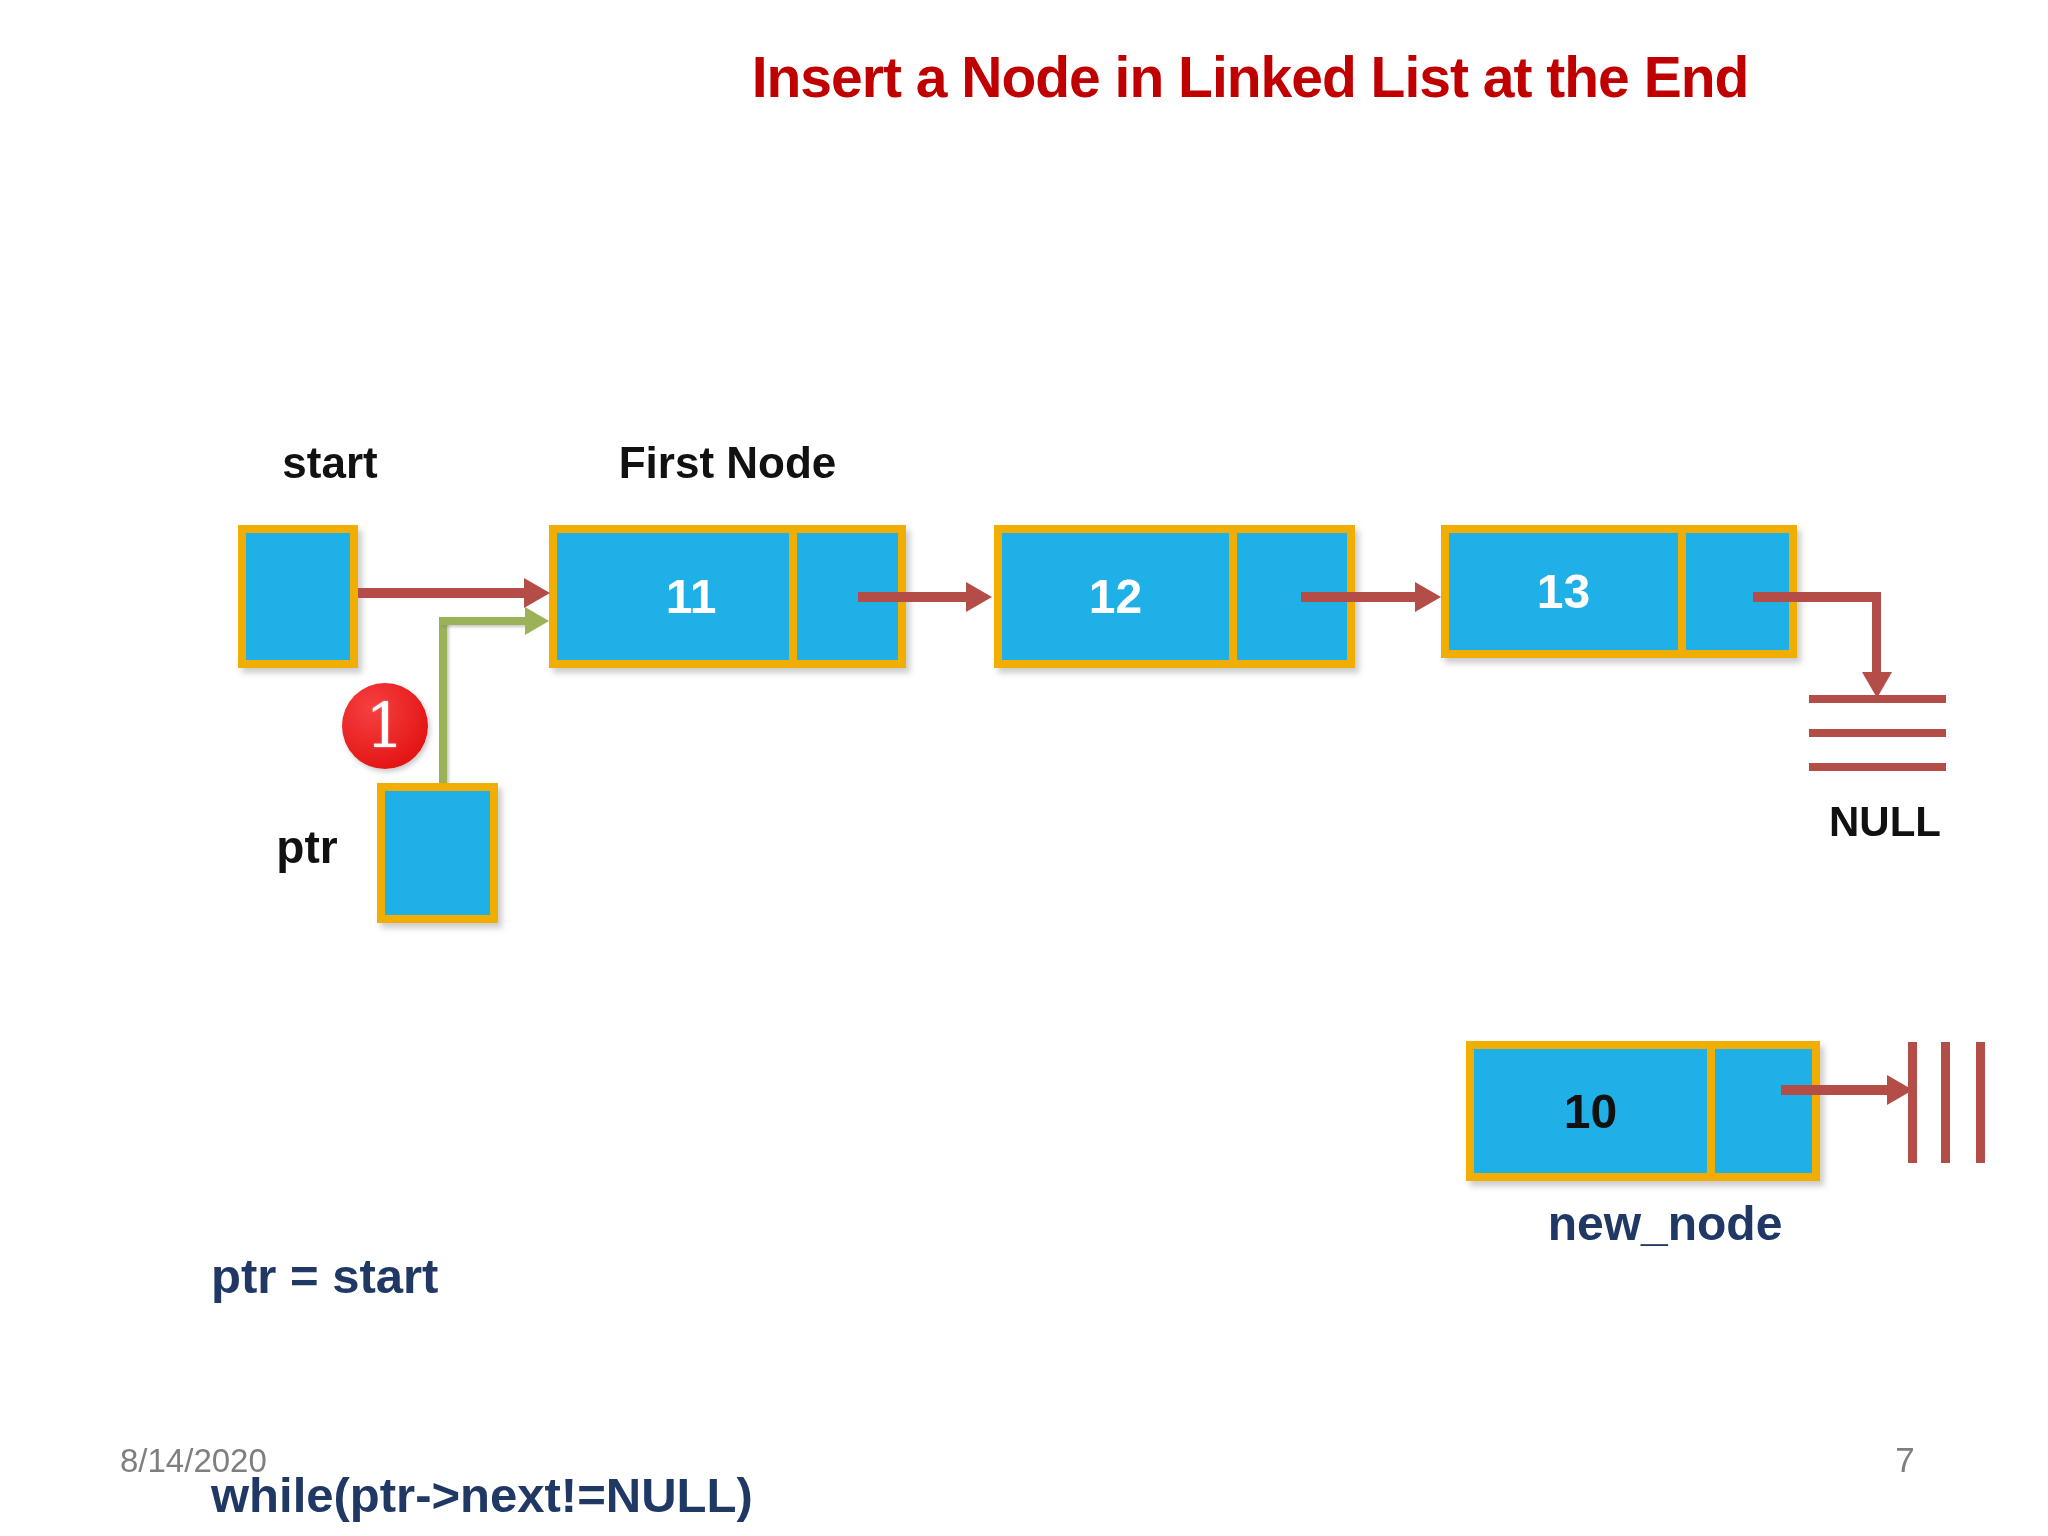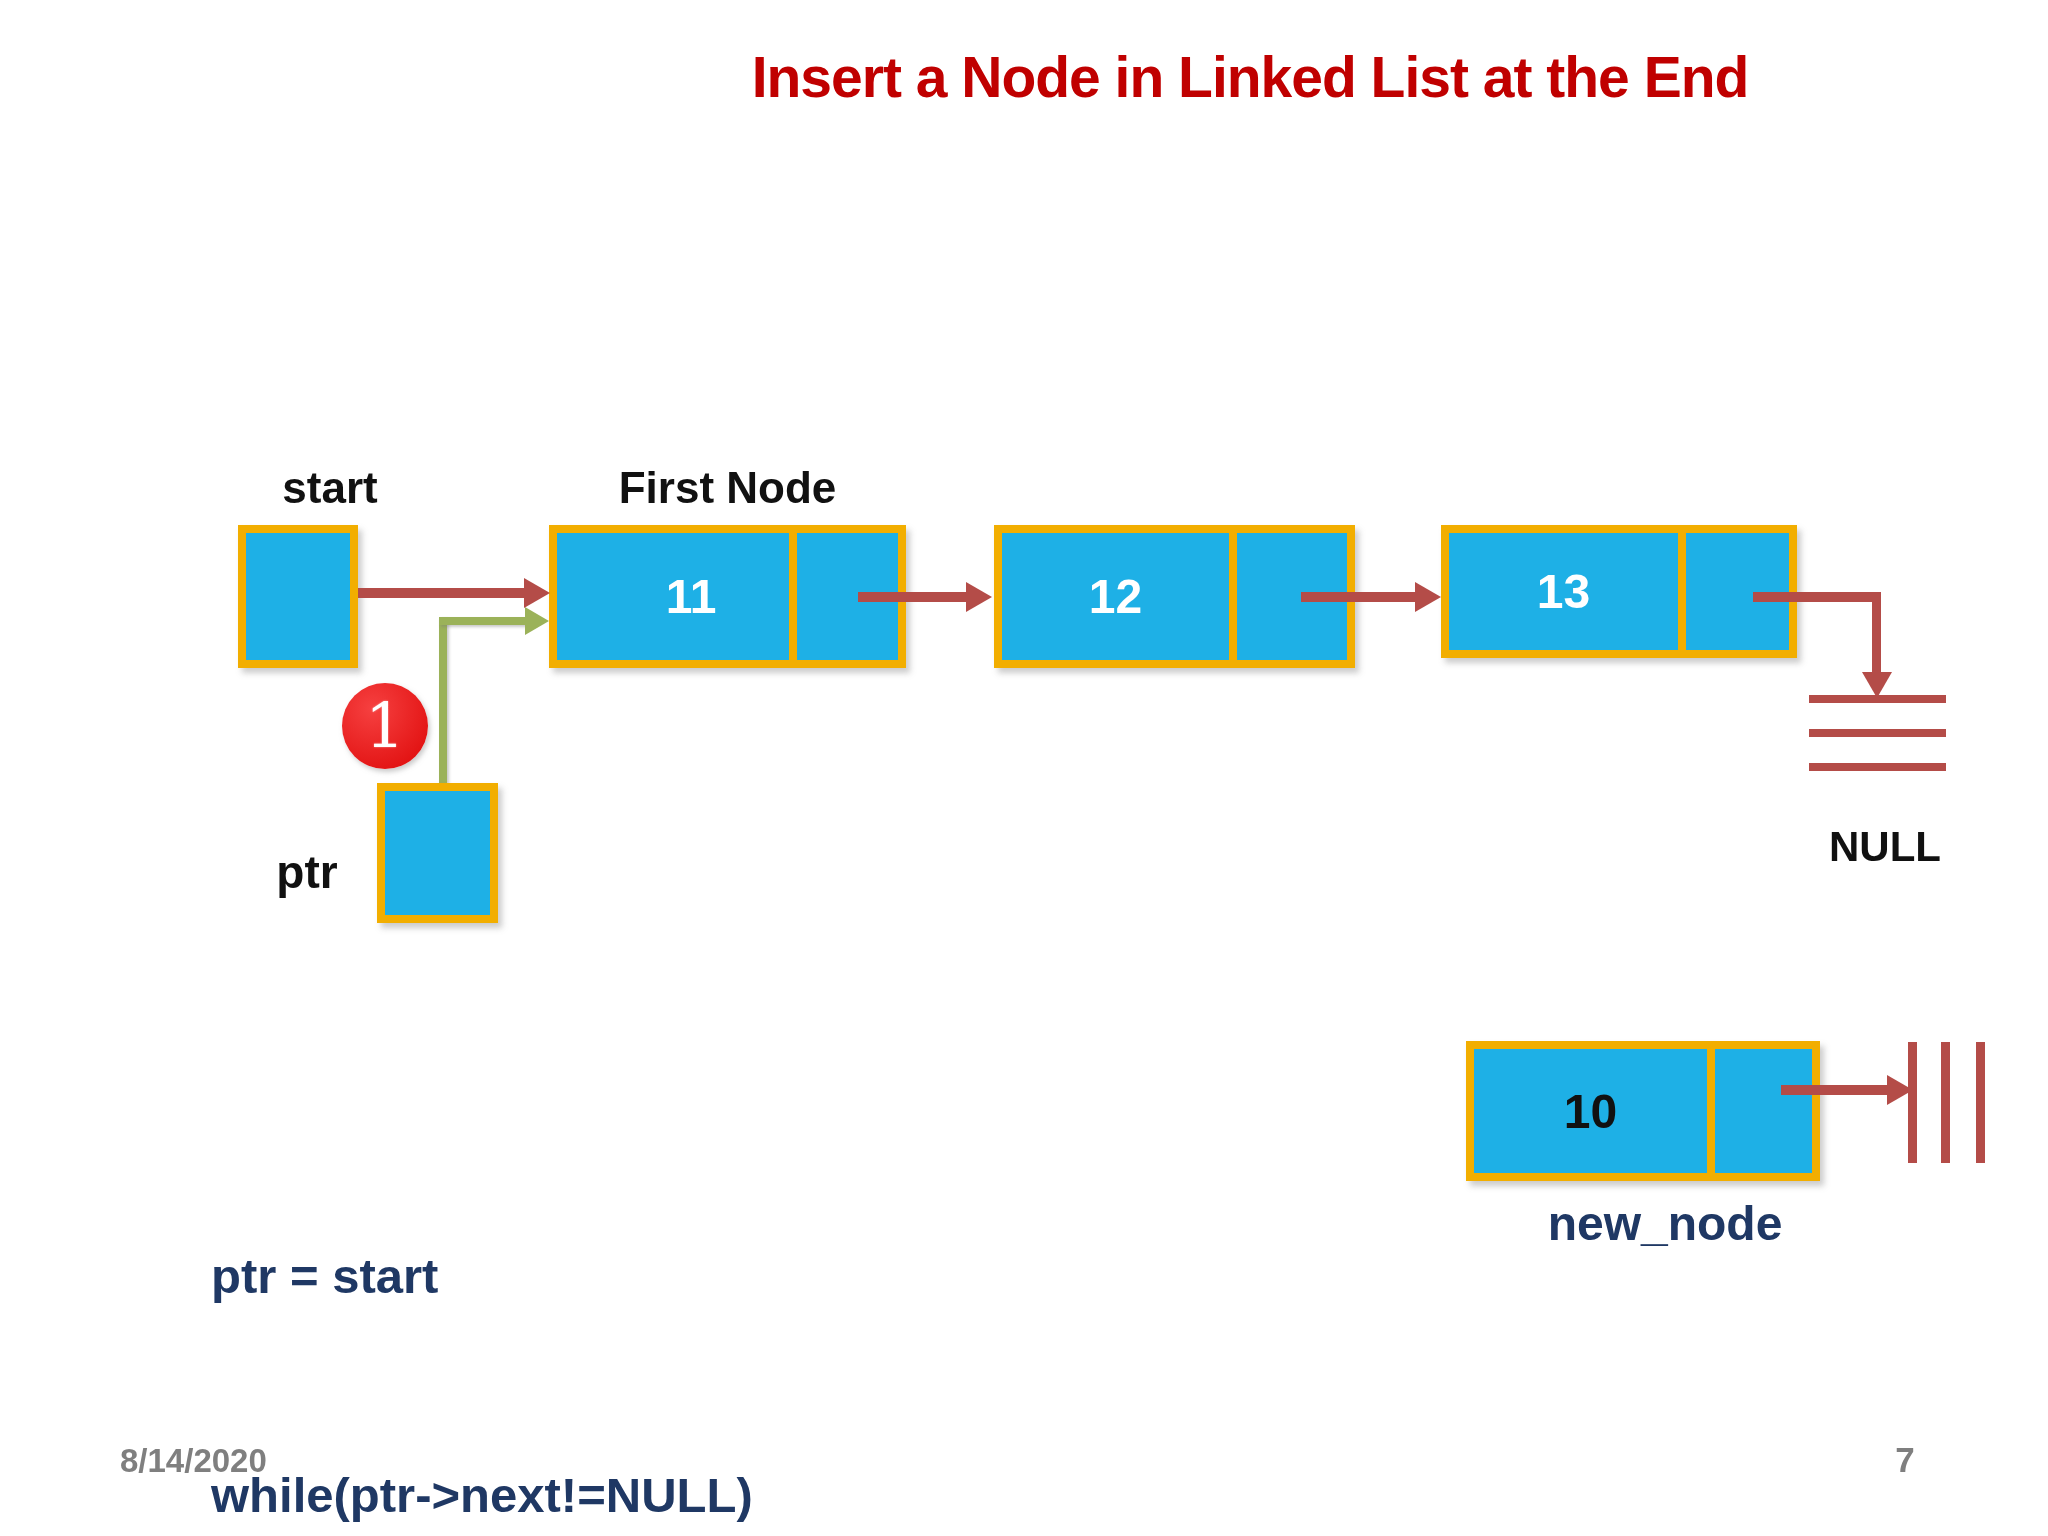--- a/index.html
+++ b/index.html
@@ -14,21 +14,21 @@
     --label-black:#111111;
     --value-white:#FFFFFF;
   }
   *{box-sizing:border-box;}
   body{margin:0;background:#ffffff;font-family:"Liberation Sans",sans-serif;}
   .canvas{position:relative;width:2048px;height:1536px;background:#ffffff;overflow:hidden;}
 
   .title{position:absolute;left:700px;top:44px;width:1100px;text-align:center;
          font-size:57px;font-weight:700;color:var(--title-red);letter-spacing:-1px;}
 
-  .lbl{position:absolute;font-weight:700;color:var(--label-black);font-size:44px;text-align:center;margin-top:25px;}
+  .lbl{position:absolute;font-weight:700;color:var(--label-black);font-size:44px;text-align:center;}
   .lbl-start{left:240px;top:438px;width:180px;}
   .lbl-first{left:575px;top:438px;width:305px;}
   .lbl-last{left:1470px;top:440px;width:310px;}
   .lbl-ptr{left:247px;top:820px;width:120px;font-size:46px;}
   .lbl-null{left:1785px;top:798px;width:200px;font-size:42px;}
   .lbl-newnode{position:absolute;left:1470px;top:1196px;width:390px;text-align:center;
                font-size:48px;font-weight:700;color:var(--code-navy);}
 
   .box{position:absolute;background:var(--node-fill);border:8px solid var(--node-border);
        box-shadow:4px 5px 6px rgba(110,110,110,0.35);}
@@ -60,21 +60,21 @@
          box-shadow:2px 3px 5px rgba(150,150,150,0.5);}
   .badge span{color:#ffffff;font-family:"DejaVu Serif",serif;font-size:62px;line-height:1;
               text-shadow:0 0 2px rgba(255,255,255,0.6);}
 
   .hash-h{position:absolute;width:137px;height:8px;background:var(--arrow-red);}
   .bar-v{position:absolute;width:9px;height:121px;background:var(--arrow-red);}
 
   .code{position:absolute;left:211px;top:1094px;color:var(--code-navy);
         font-size:49px;font-weight:700;line-height:73px;white-space:pre;}
 
-  .foot{position:absolute;color:var(--footer-gray);font-weight:700;}
+  .foot{position:absolute;color:var(--footer-gray);font-weight:400;}
   .foot-date{left:120px;top:1442px;font-size:33px;}
   .foot-page{left:1880px;top:1440px;width:50px;text-align:center;font-size:35px;}
 </style>
 </head>
 <body>
 
 <div class="canvas">
 
   <div class="title">Insert a Node in Linked List at the End</div>
 

